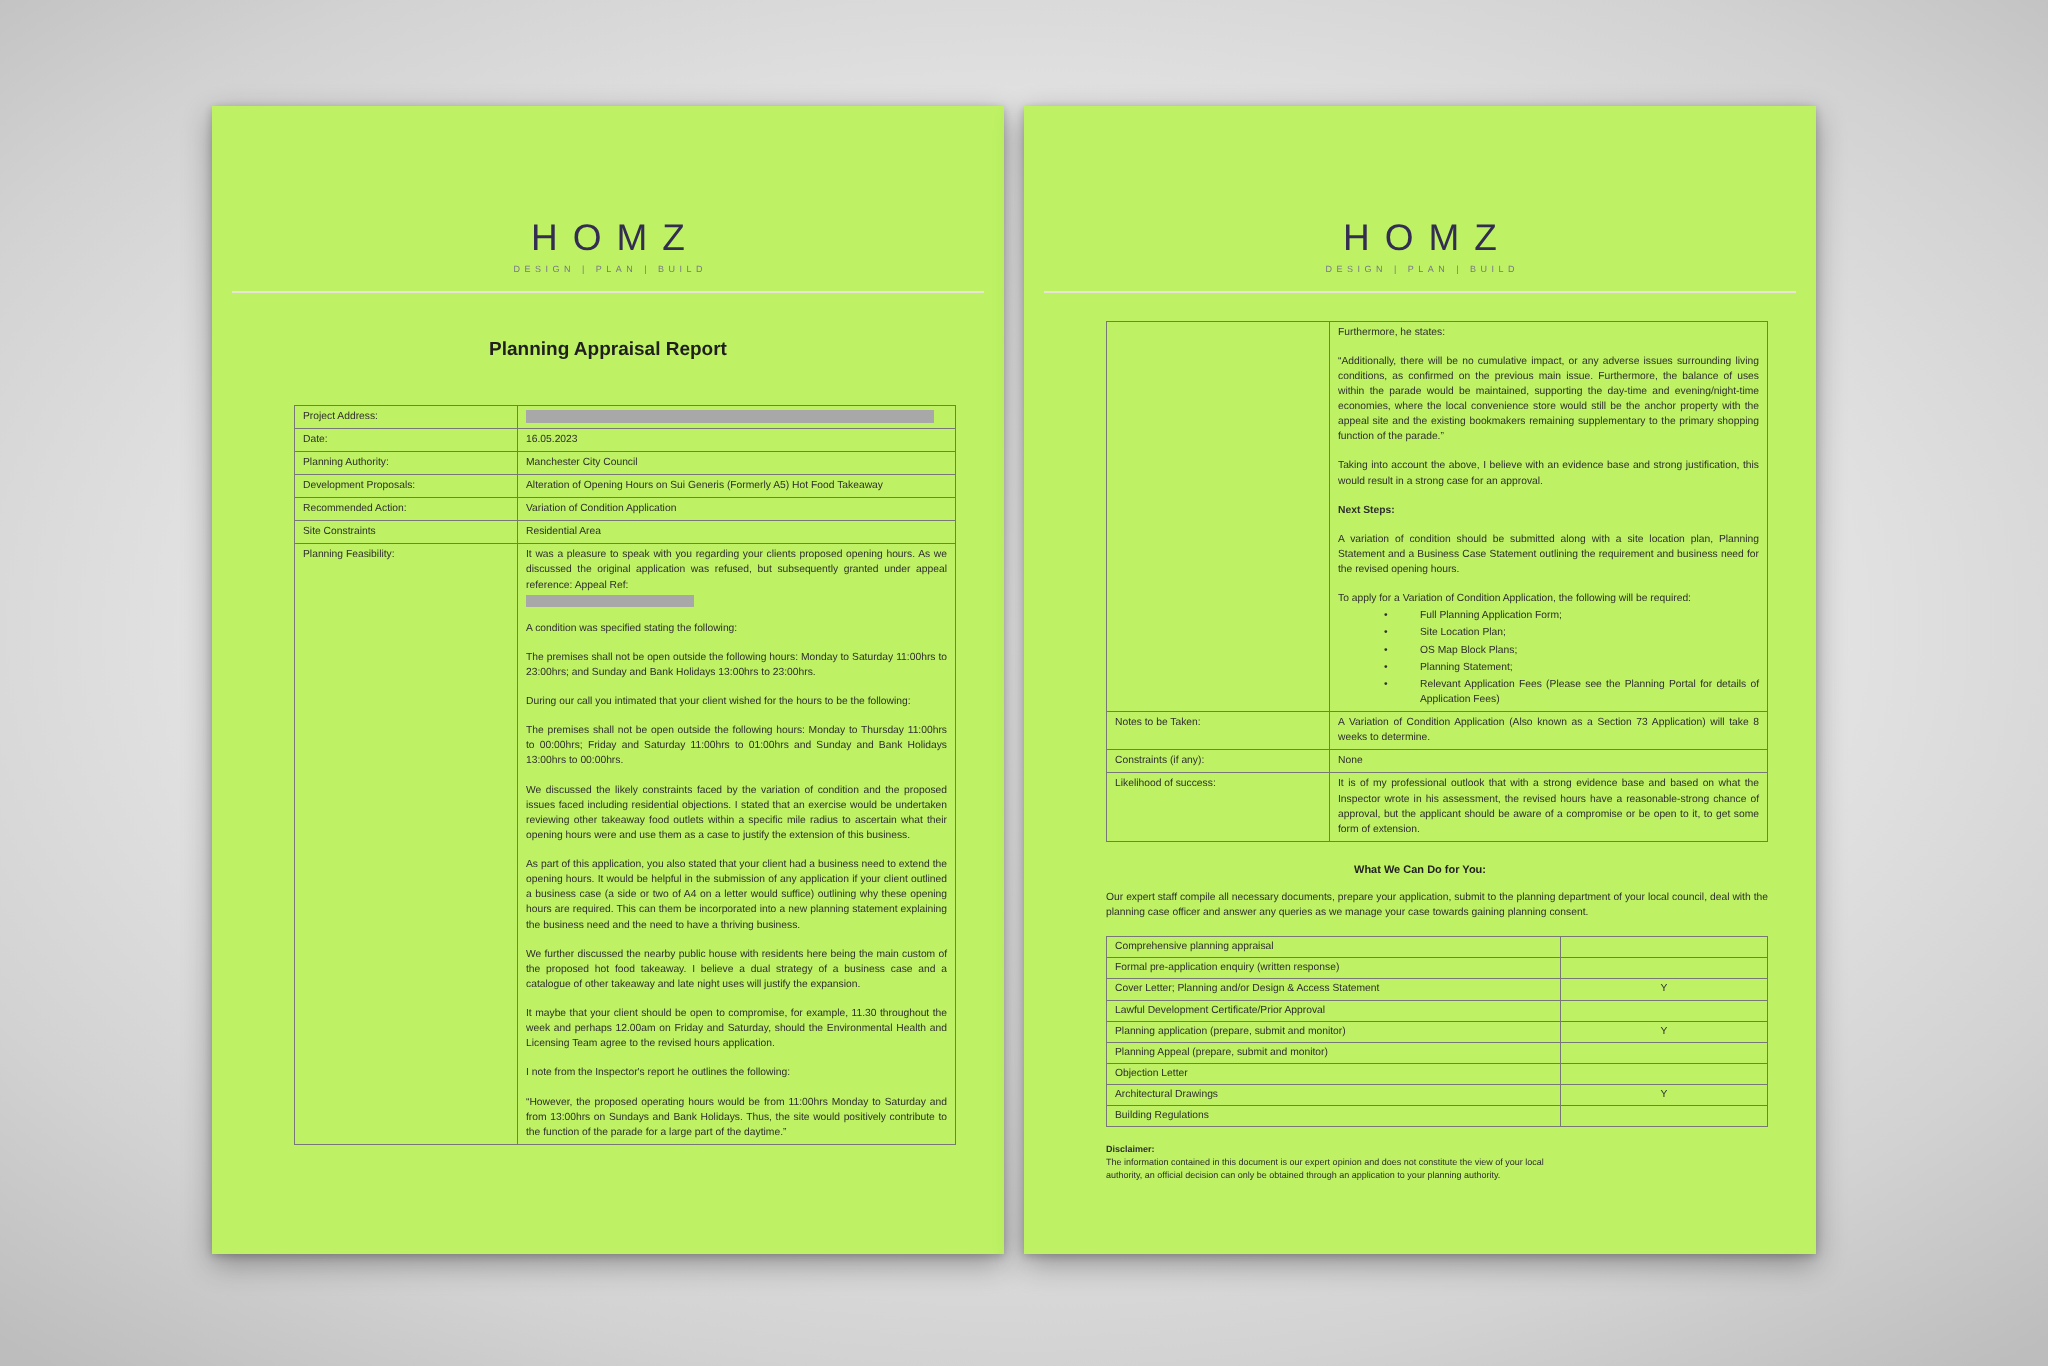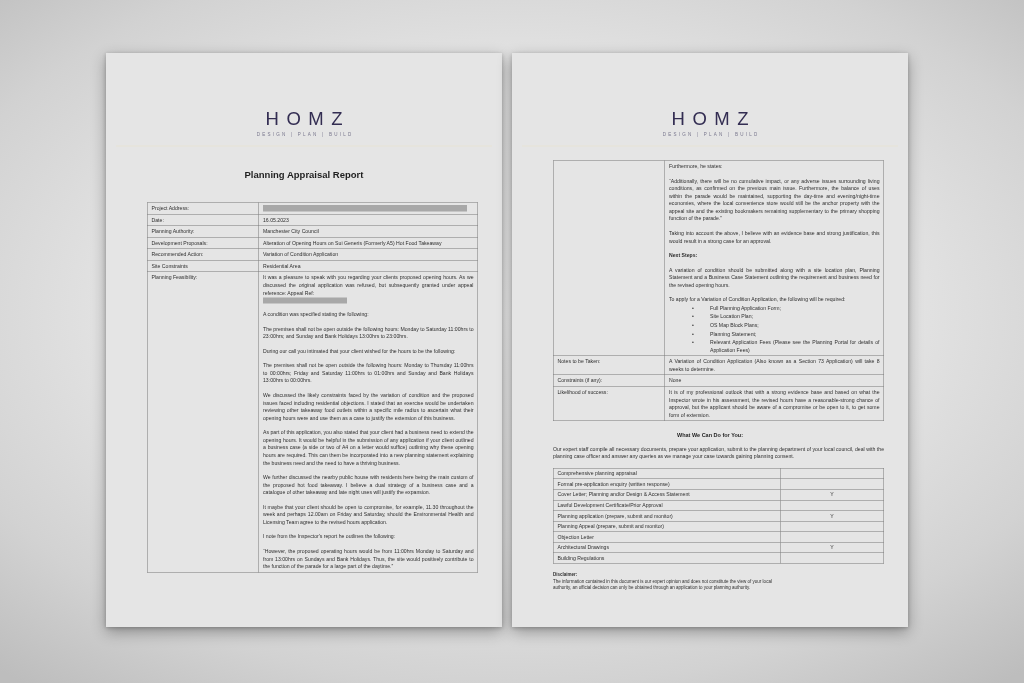--- a/index.html
+++ b/index.html
@@ -2,21 +2,21 @@
 <html><head>
 <meta charset="utf-8">
 <style>
   html,body{margin:0;padding:0;}
   body{
     width:1024px;height:683px;overflow:hidden;position:relative;
     background:radial-gradient(ellipse 75% 70% at 50% 46%, #f2f2f2 0%, #e7e7e7 45%, #d2d2d2 78%, #bdbdbd 100%);
     font-family:"Liberation Sans", sans-serif;
   }
   .page{
-    position:absolute;top:53px;width:396px;height:574px;background:#e5e5e5;
+    position:absolute;top:53px;width:396px;height:574px;background:#bef264;
     box-shadow:0 5px 14px rgba(0,0,0,0.32), 0 1px 4px rgba(0,0,0,0.22);
     overflow:hidden;
   }
   .page-1{left:106px;}
   .page-2{left:512px;}
   .inner{
     width:792px;height:1148px;transform:scale(0.5);transform-origin:0 0;
     position:relative;color:#2e2e2e;
   }
   .logo{

